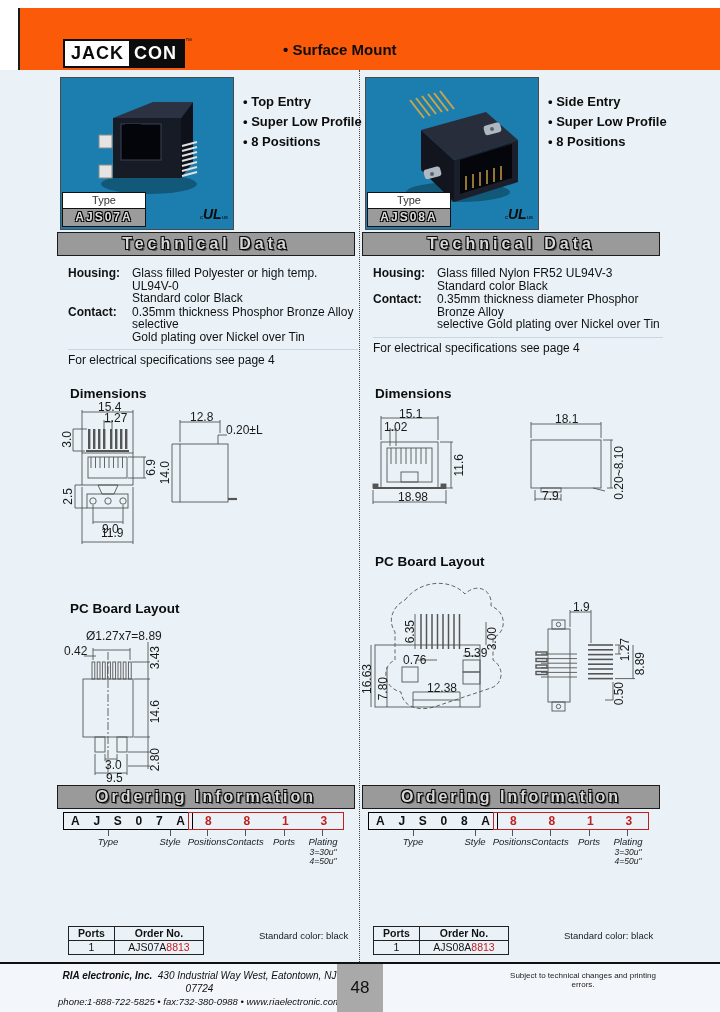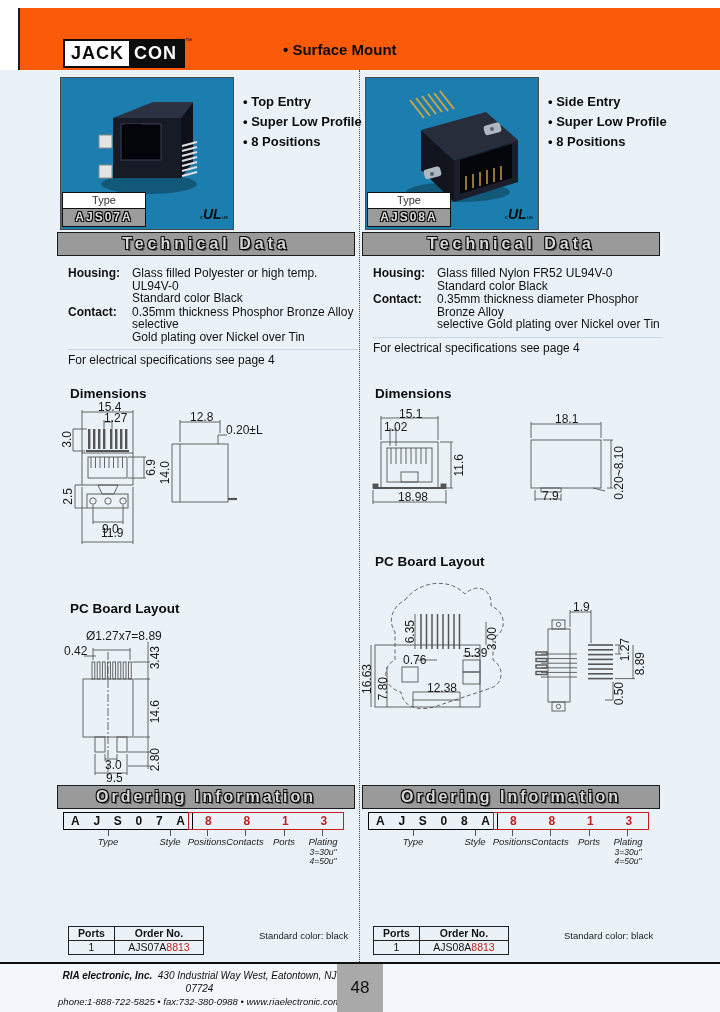--- a/index.html
+++ b/index.html
@@ -179,21 +179,21 @@
     <div class="trow">
       <span class="tlabel">Contact:</span>
       <span class="tval"><span>0.35mm thickness Phosphor Bronze Alloy selective</span><br><span>Gold plating over Nickel over Tin</span></span>
     </div>
     <div class="tnote">For electrical specifications see page 4</div>
   </div>
 
   <div class="abs tech" style="left:373px;top:267px;">
     <div class="trow">
       <span class="tlabel">Housing:</span>
-      <span class="tval"><span>Glass filled Nylon FR52 UL94V-0</span><br><span>Standard color Black</span></span>
+      <span class="tval"><span>Glass filled Nylon FR52 UL94V-3</span><br><span>Standard color Black</span></span>
     </div>
     <div class="trow">
       <span class="tlabel">Contact:</span>
       <span class="tval"><span>0.35mm thickness diameter Phosphor Bronze Alloy</span><br><span>selective Gold plating over Nickel over Tin</span></span>
     </div>
     <div class="tnote">For electrical specifications see page 4</div>
   </div>
 
   <div class="abs sect-title" style="left:70px;top:386px;">Dimensions</div>
   <div class="abs sect-title" style="left:375px;top:386px;">Dimensions</div>
@@ -531,14 +531,15 @@
   </div>
   <div class="abs colornote" style="left:564px;top:930px;">Standard color: black</div>
 
   <div class="abs footline"></div>
   <div class="abs footbg"></div>
   <div class="abs footco">
     <div><span class="co">RIA electronic, Inc.</span>&nbsp;&nbsp;<span>430 Industrial Way West, Eatontown, NJ 07724</span></div>
     <div class="l2">phone:1-888-722-5825 • fax:732-380-0988 • www.riaelectronic.com</div>
   </div>
   <div class="abs pagebox">48</div>
+  <div class="abs footnote">Subject to technical changes and printing errors.</div>
 
 </div>
 
 </body></html>

